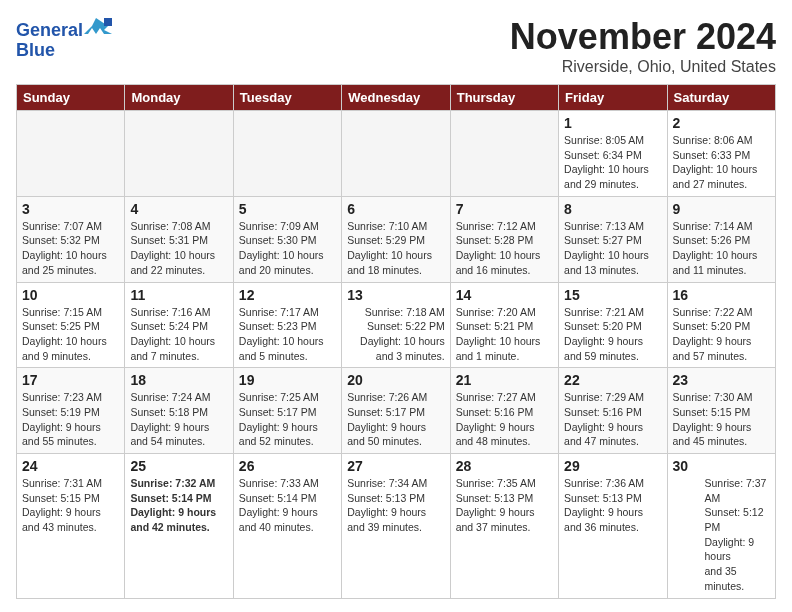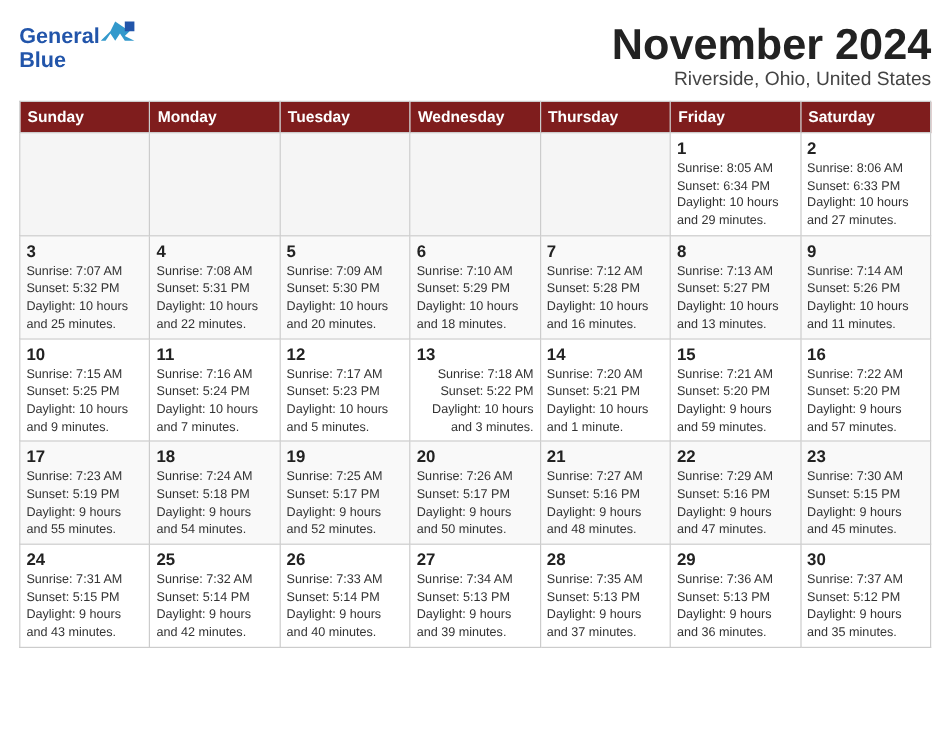--- a/index.html
+++ b/index.html
@@ -282,21 +282,21 @@
       <tr>
         <td>
           <div class="day-num">24</div>
           <div class="day-info" style="white-space: pre-line;">Sunrise: 7:31 AM
 Sunset: 5:15 PM
 Daylight: 9 hours
 and 43 minutes.</div>
         </td>
         <td>
           <div class="day-num">25</div>
-          <div class="day-info" style="white-space: pre-line;">Sunrise: 7:32 AM
+          <div class="day-info" style="white-space: pre-line; font-weight: bold;">Sunrise: 7:32 AM
 Sunset: 5:14 PM
 Daylight: 9 hours
 and 42 minutes.</div>
         </td>
         <td>
           <div class="day-num">26</div>
           <div class="day-info" style="white-space: pre-line;">Sunrise: 7:33 AM
 Sunset: 5:14 PM
 Daylight: 9 hours
 and 40 minutes.</div>
@@ -317,20 +317,20 @@
         </td>
         <td>
           <div class="day-num">29</div>
           <div class="day-info" style="white-space: pre-line;">Sunrise: 7:36 AM
 Sunset: 5:13 PM
 Daylight: 9 hours
 and 36 minutes.</div>
         </td>
         <td>
           <div class="day-num">30</div>
-          <div class="day-info" style="white-space: pre-line;">Sunrise: 7:37 AM
+          <div class="day-info" style="white-space: pre-line; margin-left: 32px;">Sunrise: 7:37 AM
 Sunset: 5:12 PM
 Daylight: 9 hours
 and 35 minutes.</div>
         </td>
       </tr>
     </tbody>
 </table>
 
 </body></html>

